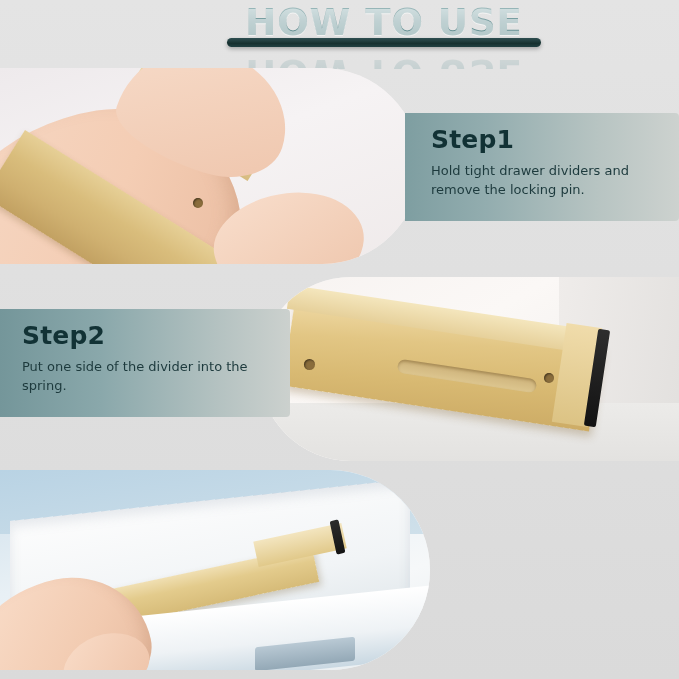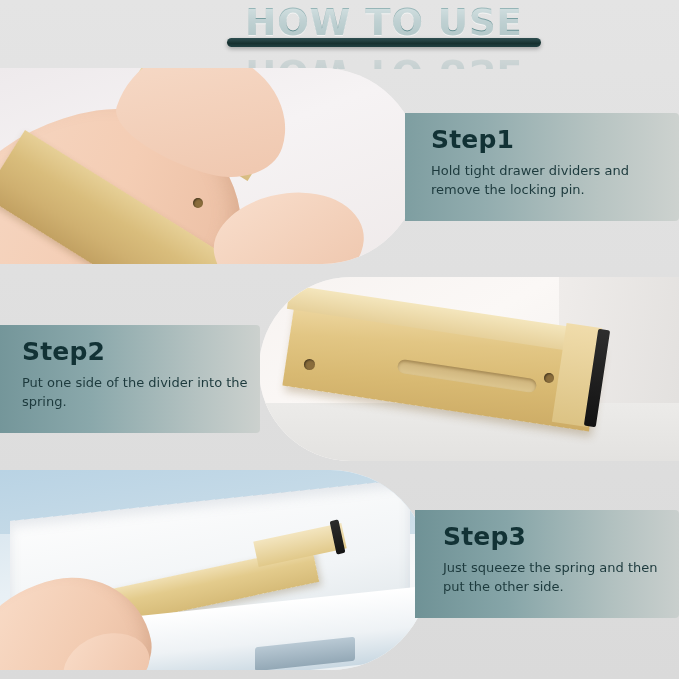--- a/index.html
+++ b/index.html
@@ -57,21 +57,21 @@
   .p3 { left:0;   width:430px; border-radius:0 110px 110px 0; }
 
   .band {
     position:absolute; height:108px;
     color:#15383b;
     padding:12px 8px 10px 0;
   }
   .b1 { left:405px; top:45px; width:274px;
         background:linear-gradient(90deg,#7e9ea1 0%,#93adaf 30%,#b7c4c2 70%,#cdd2cf 100%);
         border-radius:0 4px 4px 0; padding-left:26px; }
-  .b2 { left:0; top:48px; width:260px;
+  .b2 { left:0; top:32px; width:290px;
         background:linear-gradient(90deg,#74969a 0%,#8aa8ab 35%,#b4c2c1 75%,#ccd1ce 100%);
         border-radius:0 4px 4px 0; padding-left:22px; }
   .b3 { left:415px; top:40px; width:264px;
         background:linear-gradient(90deg,#6f9296 0%,#86a5a8 35%,#b2c1c0 75%,#c9cfcd 100%);
         border-radius:0 4px 4px 0; padding-left:28px; }
 
   .step-title { font-size:25px; font-weight:bold; color:#123235; margin-bottom:7px; letter-spacing:.2px; }
   .step-body  { font-size:13px; line-height:19px; color:#1d3a3d; max-width:252px; }
 
   
@@ -268,19 +268,15 @@
         <div class="drawerinner"></div>
         <div class="div3"></div>
         <div class="div3b"></div>
         <div class="div3pad"></div>
         <div class="drawerfront"></div>
         <div class="drawerslot"></div>
         <div class="hand3"></div>
         <div class="hand3b"></div>
       </div>
     </div>
-    <div class="band b3">
-      <div class="step-title">Step3</div>
-      <div class="step-body">Just squeeze the spring and then put the other side.</div>
-    </div>
   </div>
 
 </div>
 
 </body></html>

